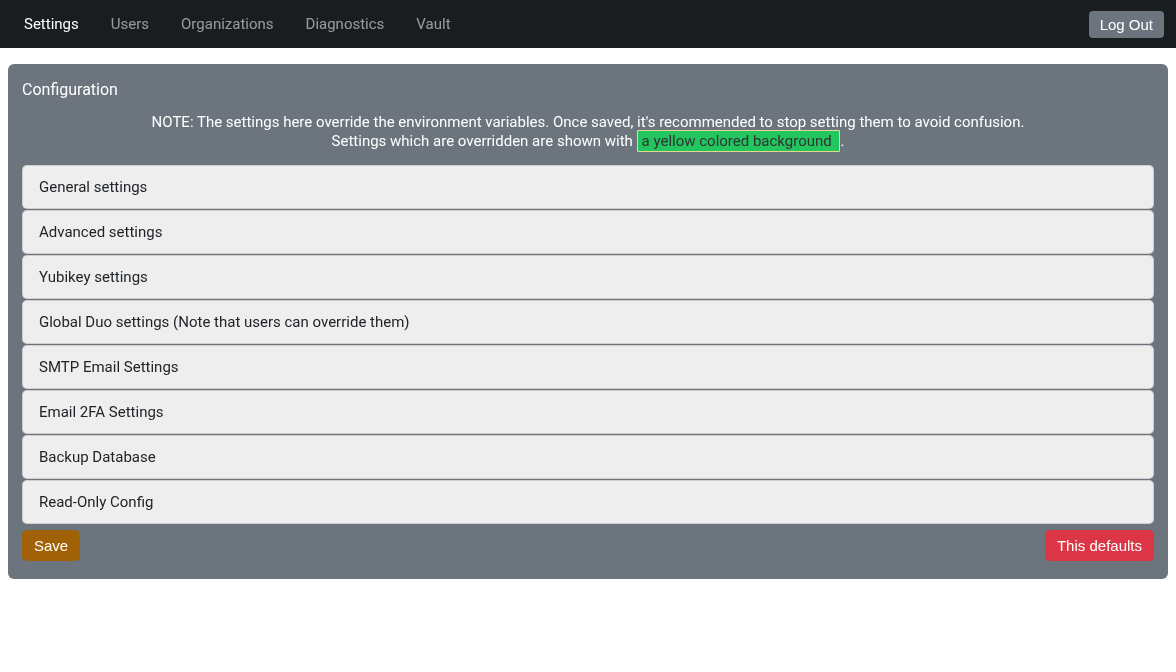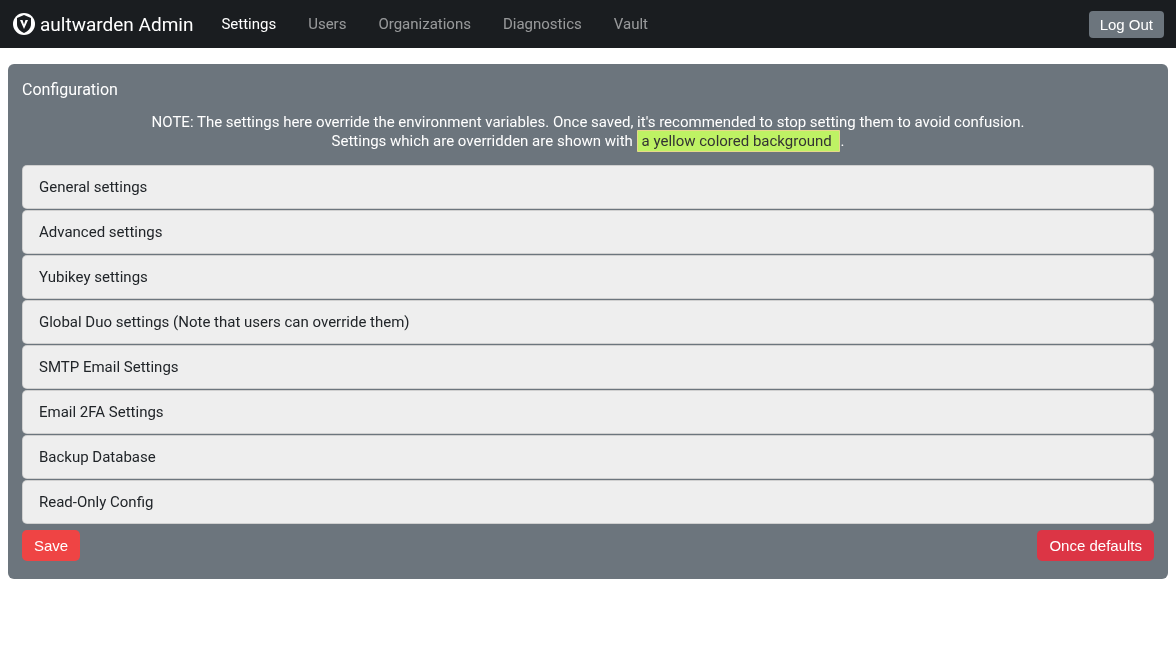--- a/index.html
+++ b/index.html
@@ -78,21 +78,21 @@
     .note-text {
       font-size: 15px;
       line-height: 1.28;
       margin-bottom: 6px;
     }
     .note-line {
       display: block;
       text-align: center;
     }
     .highlight {
-      background: #bef264;
+      background: #22c55e;
       color: #333;
       padding: 1px 4px;
       border: 1px solid #e6d88a;
       border-radius: 1px;
     }
     .accordion {
       margin-top: 14px;
     }
     .accordion-item {
       background: #eeeeee;
@@ -103,21 +103,21 @@
       font-size: 15px;
       cursor: pointer;
       border: 1px solid rgba(0,0,0,0.125);
     }
     .button-row {
       display: flex;
       justify-content: space-between;
       margin-top: 6px;
     }
     .btn-save {
-      background: #ef4444;
+      background: #a16207;
       color: #fff;
       border: none;
       padding: 7px 12px;
       border-radius: 5px;
       font-size: 15px;
       cursor: pointer;
     }
     .btn-reset {
       background: #dc3545;
       color: #fff;
@@ -126,30 +126,20 @@
       border-radius: 5px;
       font-size: 15px;
       cursor: pointer;
     }
   </style>
 </head>
 <body>
 
 <div class="navbar">
   <div class="navbar-left">
-    <div class="brand">
-      <span class="brand-icon">
-        <svg viewBox="0 0 24 24" width="24" height="24">
-          <circle cx="12" cy="12" r="11" fill="#fff"></circle>
-          <path d="M12 3 L5 6 L5 12 C5 16 8 19.5 12 21 C16 19.5 19 16 19 12 L19 6 Z" fill="#1a1d20"></path>
-          <path d="M8 8 L12 17 L16 8 L13.5 8 L12 12.5 L10.5 8 Z" fill="#fff"></path>
-        </svg>
-      </span>
-      <span>aultwarden Admin</span>
-    </div>
     <div class="nav-links">
       <div class="nav-link active">Settings</div>
       <div class="nav-link">Users</div>
       <div class="nav-link">Organizations</div>
       <div class="nav-link">Diagnostics</div>
       <div class="nav-link">Vault</div>
     </div>
   </div>
   <button class="logout-btn">Log Out</button>
 </div>
@@ -170,16 +160,16 @@
       <div class="accordion-item">Yubikey settings</div>
       <div class="accordion-item">Global Duo settings (Note that users can override them)</div>
       <div class="accordion-item">SMTP Email Settings</div>
       <div class="accordion-item">Email 2FA Settings</div>
       <div class="accordion-item">Backup Database</div>
       <div class="accordion-item">Read-Only Config</div>
     </div>
 
     <div class="button-row">
       <button class="btn-save">Save</button>
-      <button class="btn-reset">Once defaults</button>
+      <button class="btn-reset">This defaults</button>
     </div>
   </div>
 </div>
 
 </body></html>

